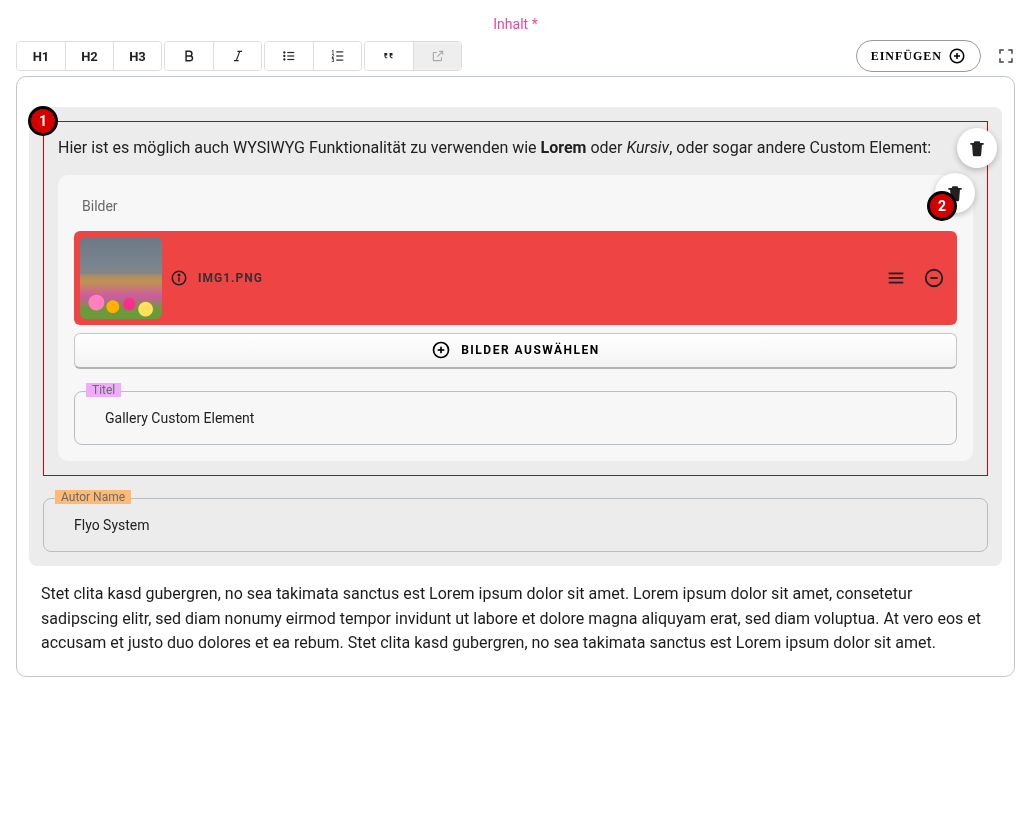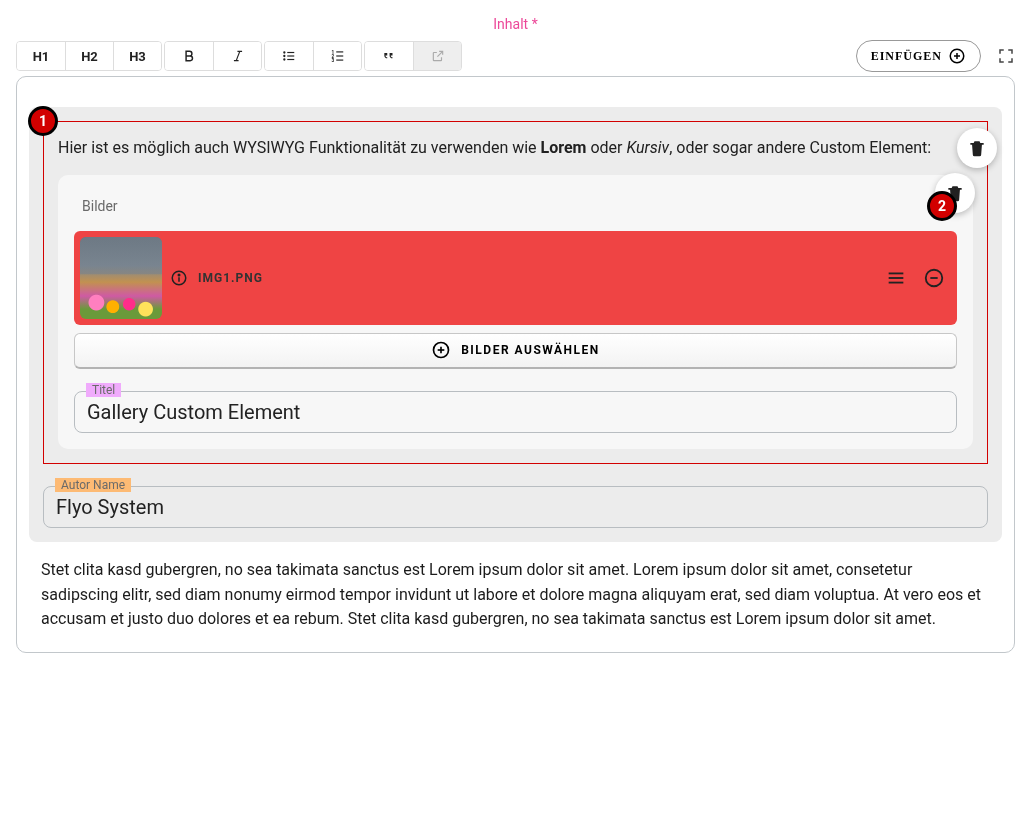--- a/index.html
+++ b/index.html
@@ -228,26 +228,26 @@
     top: -8px;
     left: 12px;
     background: #f0abfc;
     padding: 0 6px;
     font-size: 12px;
     color: #6a6a6a;
   }
   .custom-block > .titled-input .legend { background:#fdba74; }
   .titled-input input {
     width: 100%;
-    height: 42px;
+    height: 54px;
     border: 1px solid #b8bdc1;
     border-radius: 8px;
     background: transparent;
-    padding: 0 12px;
-    font-size: 20px;
+    padding: 0 30px;
+    font-size: 14px;
     font-family: inherit;
     color: #222;
   }
   svg { display:block; }
 </style>
 </head>
 <body>
 
 <div class="field-label">Inhalt *</div>
 

